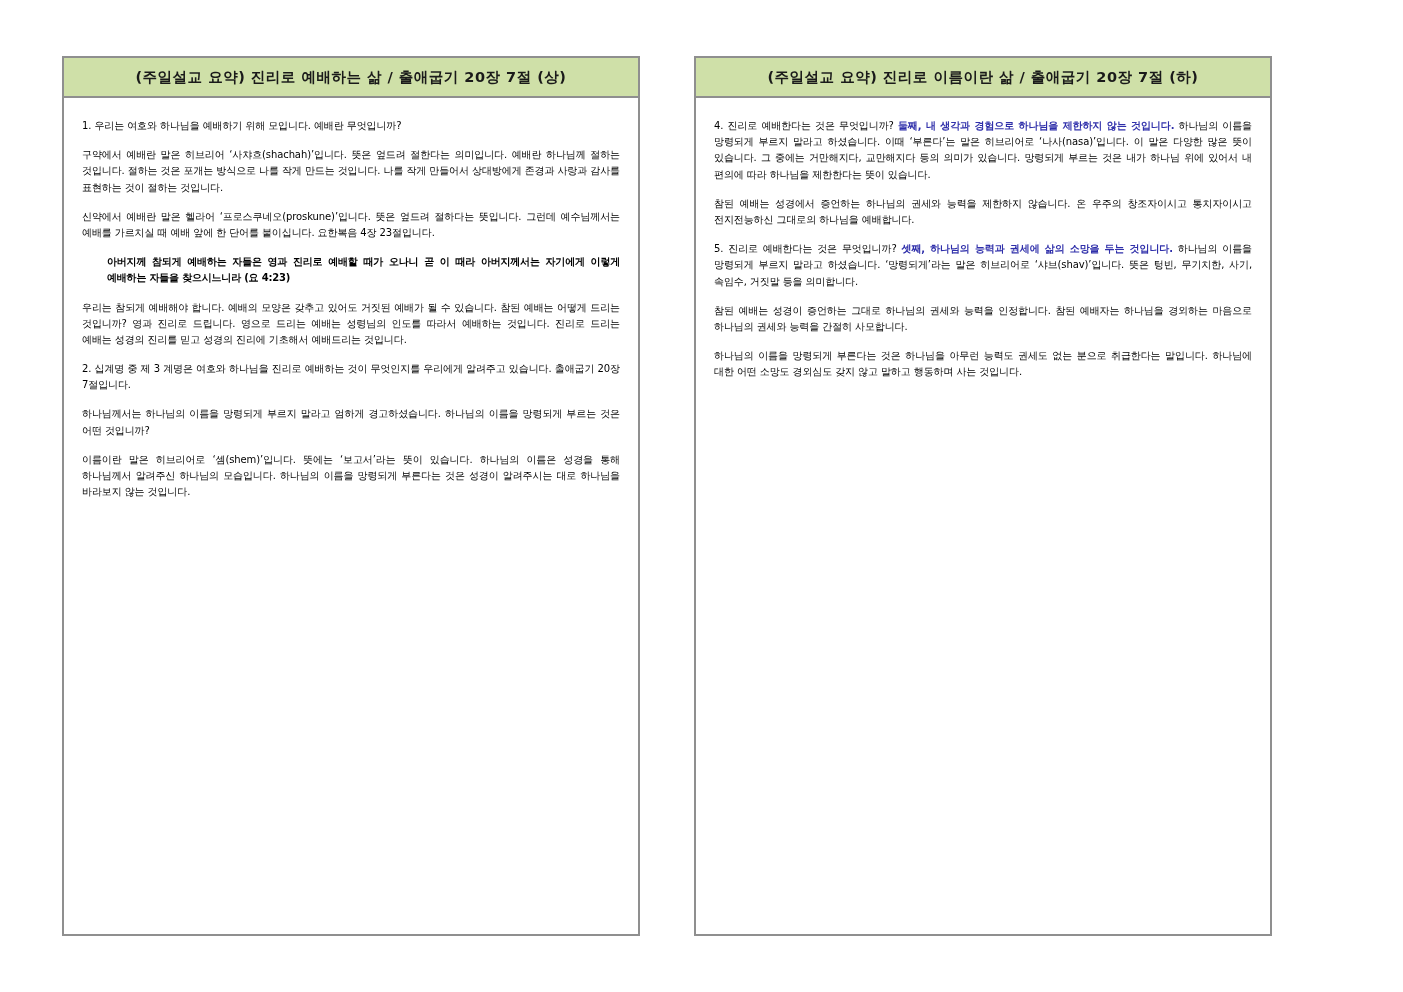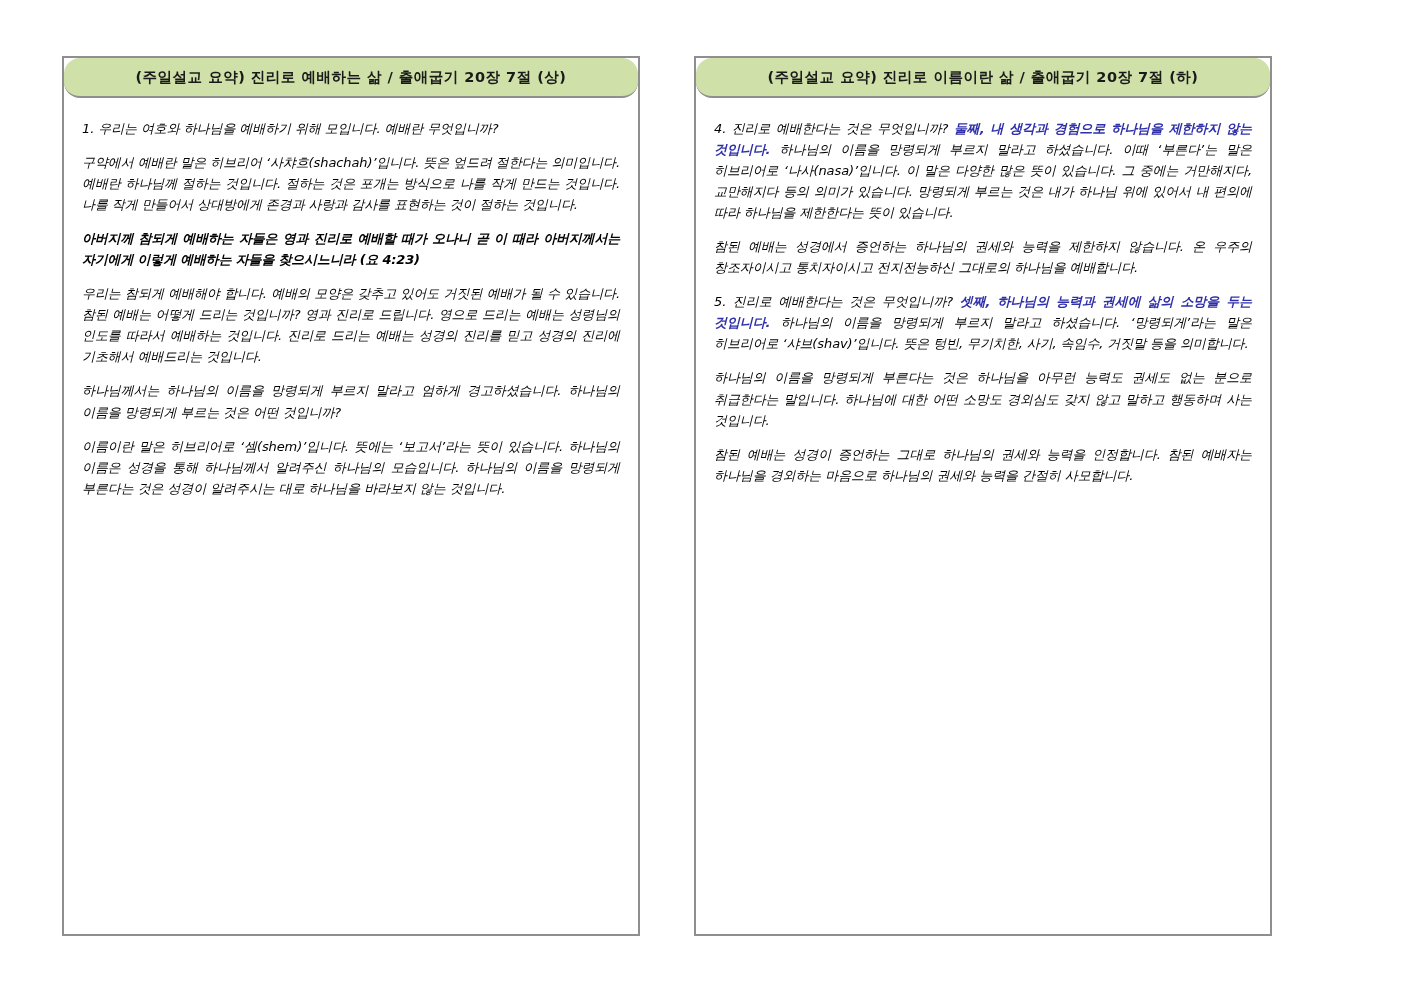--- a/index.html
+++ b/index.html
@@ -36,71 +36,72 @@
     background: #cfe0a8;
     border-bottom: 2px solid #8f8f8f;
     height: 38px;
     display: flex;
     align-items: center;
     justify-content: center;
     font-size: 14.5px;
     font-weight: bold;
     letter-spacing: 0.5px;
     color: #1a1a1a;
-    border-radius: 16px;
   }
   .col-body {
     padding: 20px 18px 10px 18px;
     box-sizing: border-box;
     flex: 1;
   }
   .para {
-    font-size: 13px;
+    font-size: 10px;
     line-height: 1.62;
     text-align: justify;
     margin: 0 0 13px 0;
     word-break: keep-all;
     letter-spacing: -0.1px;
-    font-style: italic;
   }
   .para:last-child { margin-bottom: 0; }
   .para.bold {
     font-weight: bold;
     letter-spacing: -0.2px;
+    margin-left: 25px;
   }
   .hl {
     color: #2f2faa;
     font-weight: bold;
   }
 </style>
 </head>
 <body>
 
 <div class="page">
 
   <div class="column">
     <div class="col-header">(주일설교 요약) 진리로 예배하는 삶 / 출애굽기 20장 7절 (상)</div>
     <div class="col-body">
       <p class="para">1. 우리는 여호와 하나님을 예배하기 위해 모입니다. 예배란 무엇입니까?</p>
       <p class="para">구약에서 예배란 말은 히브리어 ‘사챠흐(shachah)’입니다. 뜻은 엎드려 절한다는 의미입니다. 예배란 하나님께 절하는 것입니다. 절하는 것은 포개는 방식으로 나를 작게 만드는 것입니다. 나를 작게 만들어서 상대방에게 존경과 사랑과 감사를 표현하는 것이 절하는 것입니다.</p>
+      <p class="para">신약에서 예배란 말은 헬라어 ‘프로스쿠네오(proskune)’입니다. 뜻은 엎드려 절하다는 뜻입니다. 그런데 예수님께서는 예배를 가르치실 때 예배 앞에 한 단어를 붙이십니다. 요한복음 4장 23절입니다.</p>
       <p class="para bold">아버지께 참되게 예배하는 자들은 영과 진리로 예배할 때가 오나니 곧 이 때라 아버지께서는 자기에게 이렇게 예배하는 자들을 찾으시느니라 (요 4:23)</p>
       <p class="para">우리는 참되게 예배해야 합니다. 예배의 모양은 갖추고 있어도 거짓된 예배가 될 수 있습니다. 참된 예배는 어떻게 드리는 것입니까? 영과 진리로 드립니다. 영으로 드리는 예배는 성령님의 인도를 따라서 예배하는 것입니다. 진리로 드리는 예배는 성경의 진리를 믿고 성경의 진리에 기초해서 예배드리는 것입니다.</p>
+      <p class="para">2. 십계명 중 제 3 계명은 여호와 하나님을 진리로 예배하는 것이 무엇인지를 우리에게 알려주고 있습니다. 출애굽기 20장 7절입니다.</p>
       <p class="para">하나님께서는 하나님의 이름을 망령되게 부르지 말라고 엄하게 경고하셨습니다. 하나님의 이름을 망령되게 부르는 것은 어떤 것입니까?</p>
       <p class="para">이름이란 말은 히브리어로 ‘셈(shem)’입니다. 뜻에는 ‘보고서’라는 뜻이 있습니다. 하나님의 이름은 성경을 통해 하나님께서 알려주신 하나님의 모습입니다. 하나님의 이름을 망령되게 부른다는 것은 성경이 알려주시는 대로 하나님을 바라보지 않는 것입니다.</p>
     </div>
   </div>
 
   <div class="column">
     <div class="col-header">(주일설교 요약) 진리로 이름이란 삶 / 출애굽기 20장 7절 (하)</div>
     <div class="col-body">
       <p class="para">
         <span>4. 진리로 예배한다는 것은 무엇입니까? </span><span class="hl">둘째, 내 생각과 경험으로 하나님을 제한하지 않는 것입니다.</span><span> 하나님의 이름을 망령되게 부르지 말라고 하셨습니다. 이때 ‘부른다’는 말은 히브리어로 ‘나사(nasa)’입니다. 이 말은 다양한 많은 뜻이 있습니다. 그 중에는 거만해지다, 교만해지다 등의 의미가 있습니다. 망령되게 부르는 것은 내가 하나님 위에 있어서 내 편의에 따라 하나님을 제한한다는 뜻이 있습니다.</span>
       </p>
       <p class="para">참된 예배는 성경에서 증언하는 하나님의 권세와 능력을 제한하지 않습니다. 온 우주의 창조자이시고 통치자이시고 전지전능하신 그대로의 하나님을 예배합니다.</p>
       <p class="para">
         <span>5. 진리로 예배한다는 것은 무엇입니까? </span><span class="hl">셋째, 하나님의 능력과 권세에 삶의 소망을 두는 것입니다.</span><span> 하나님의 이름을 망령되게 부르지 말라고 하셨습니다. ‘망령되게’라는 말은 히브리어로 ‘샤브(shav)’입니다. 뜻은 텅빈, 무기치한, 사기, 속임수, 거짓말 등을 의미합니다.</span>
       </p>
+      <p class="para">참된 예배는 성경이 증언하는 그대로 하나님의 권세와 능력을 인정합니다. 참된 예배자는 하나님을 경외하는 마음으로 하나님의 권세와 능력을 간절히 사모합니다.</p>
       <p class="para">하나님의 이름을 망령되게 부른다는 것은 하나님을 아무런 능력도 권세도 없는 분으로 취급한다는 말입니다. 하나님에 대한 어떤 소망도 경외심도 갖지 않고 말하고 행동하며 사는 것입니다.</p>
-      <p class="para">참된 예배는 성경이 증언하는 그대로 하나님의 권세와 능력을 인정합니다. 참된 예배자는 하나님을 경외하는 마음으로 하나님의 권세와 능력을 간절히 사모합니다.</p>
     </div>
   </div>
 
 </div>
 
 </body></html>

